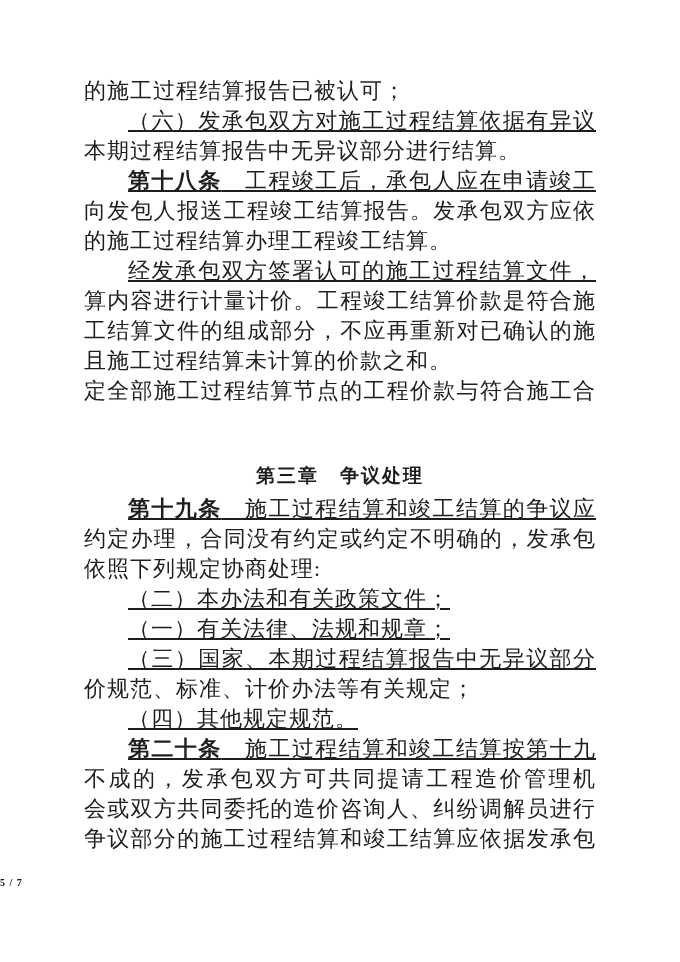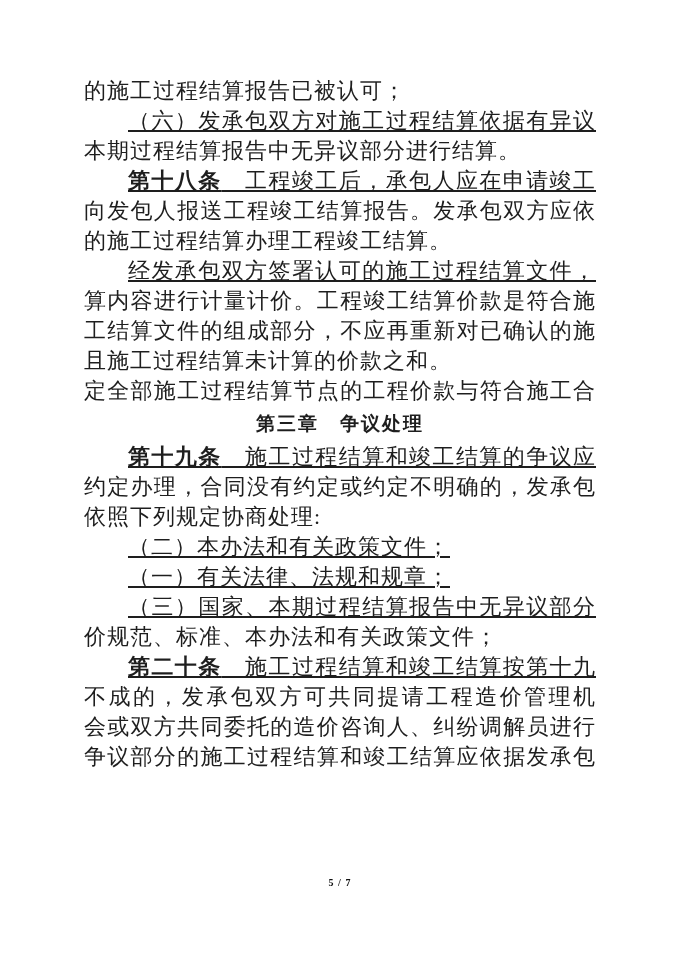--- a/index.html
+++ b/index.html
@@ -36,33 +36,34 @@
     text-align-last: justify;
   }
   .line.first-indent {
     text-indent: 2em;
     text-decoration: underline;
   }
   .lead {
     font-weight: bold;
   }
   .chapter-heading {
+    margin-top: 52px;
     font-size: 19px;
     font-weight: bold;
     line-height: 36px;
     height: 36px;
     text-align: center;
     letter-spacing: 2px;
   }
   .footer {
     position: absolute;
     left: 0;
     right: 0;
     top: 877px;
-    text-align: center;
+    text-align: left;
     font-size: 10px;
     font-weight: bold;
     letter-spacing: 1px;
     color: #111111;
   }
 </style>
 </head>
 <body>
 
 <div class="page">
@@ -78,20 +79,21 @@
       <div class="line stretch">工结算文件的组成部分，不应再重新对已确认的施工过程结</div>
       <div class="line">且施工过程结算未计算的价款之和。</div>
       <div class="line stretch">定全部施工过程结算节点的工程价款与符合施工合同要求</div>
       <div class="chapter-heading">第三章　争议处理</div>
       <div class="line stretch first-indent"><span class="lead">第十九条</span>　施工过程结算和竣工结算的争议应按合同</div>
       <div class="line stretch">约定办理，合同没有约定或约定不明确的，发承包双方可以</div>
       <div class="line">依照下列规定协商处理:</div>
       <div class="line first-indent">（二）本办法和有关政策文件；</div>
       <div class="line first-indent">（一）有关法律、法规和规章；</div>
       <div class="line stretch first-indent">（三）国家、本期过程结算报告中无异议部分进行结算</div>
-      <div class="line">价规范、标准、本办法和有关政策文件；</div>
+      <div class="line">价规范、标准、计价办法等有关规定；</div>
+      <div class="line first-indent">（四）其他规定规范。</div>
       <div class="line stretch first-indent"><span class="lead">第二十条</span>　施工过程结算和竣工结算按第十九条协商</div>
       <div class="line stretch">不成的，发承包双方可共同提请工程造价管理机构、行业协</div>
       <div class="line stretch">会或双方共同委托的造价咨询人、纠纷调解员进行调解；无</div>
       <div class="line stretch">争议部分的施工过程结算和竣工结算应依据发承包双方约</div>
     </div>
   <div class="footer">5 / 7</div>
 </div>
 
 </body></html>

